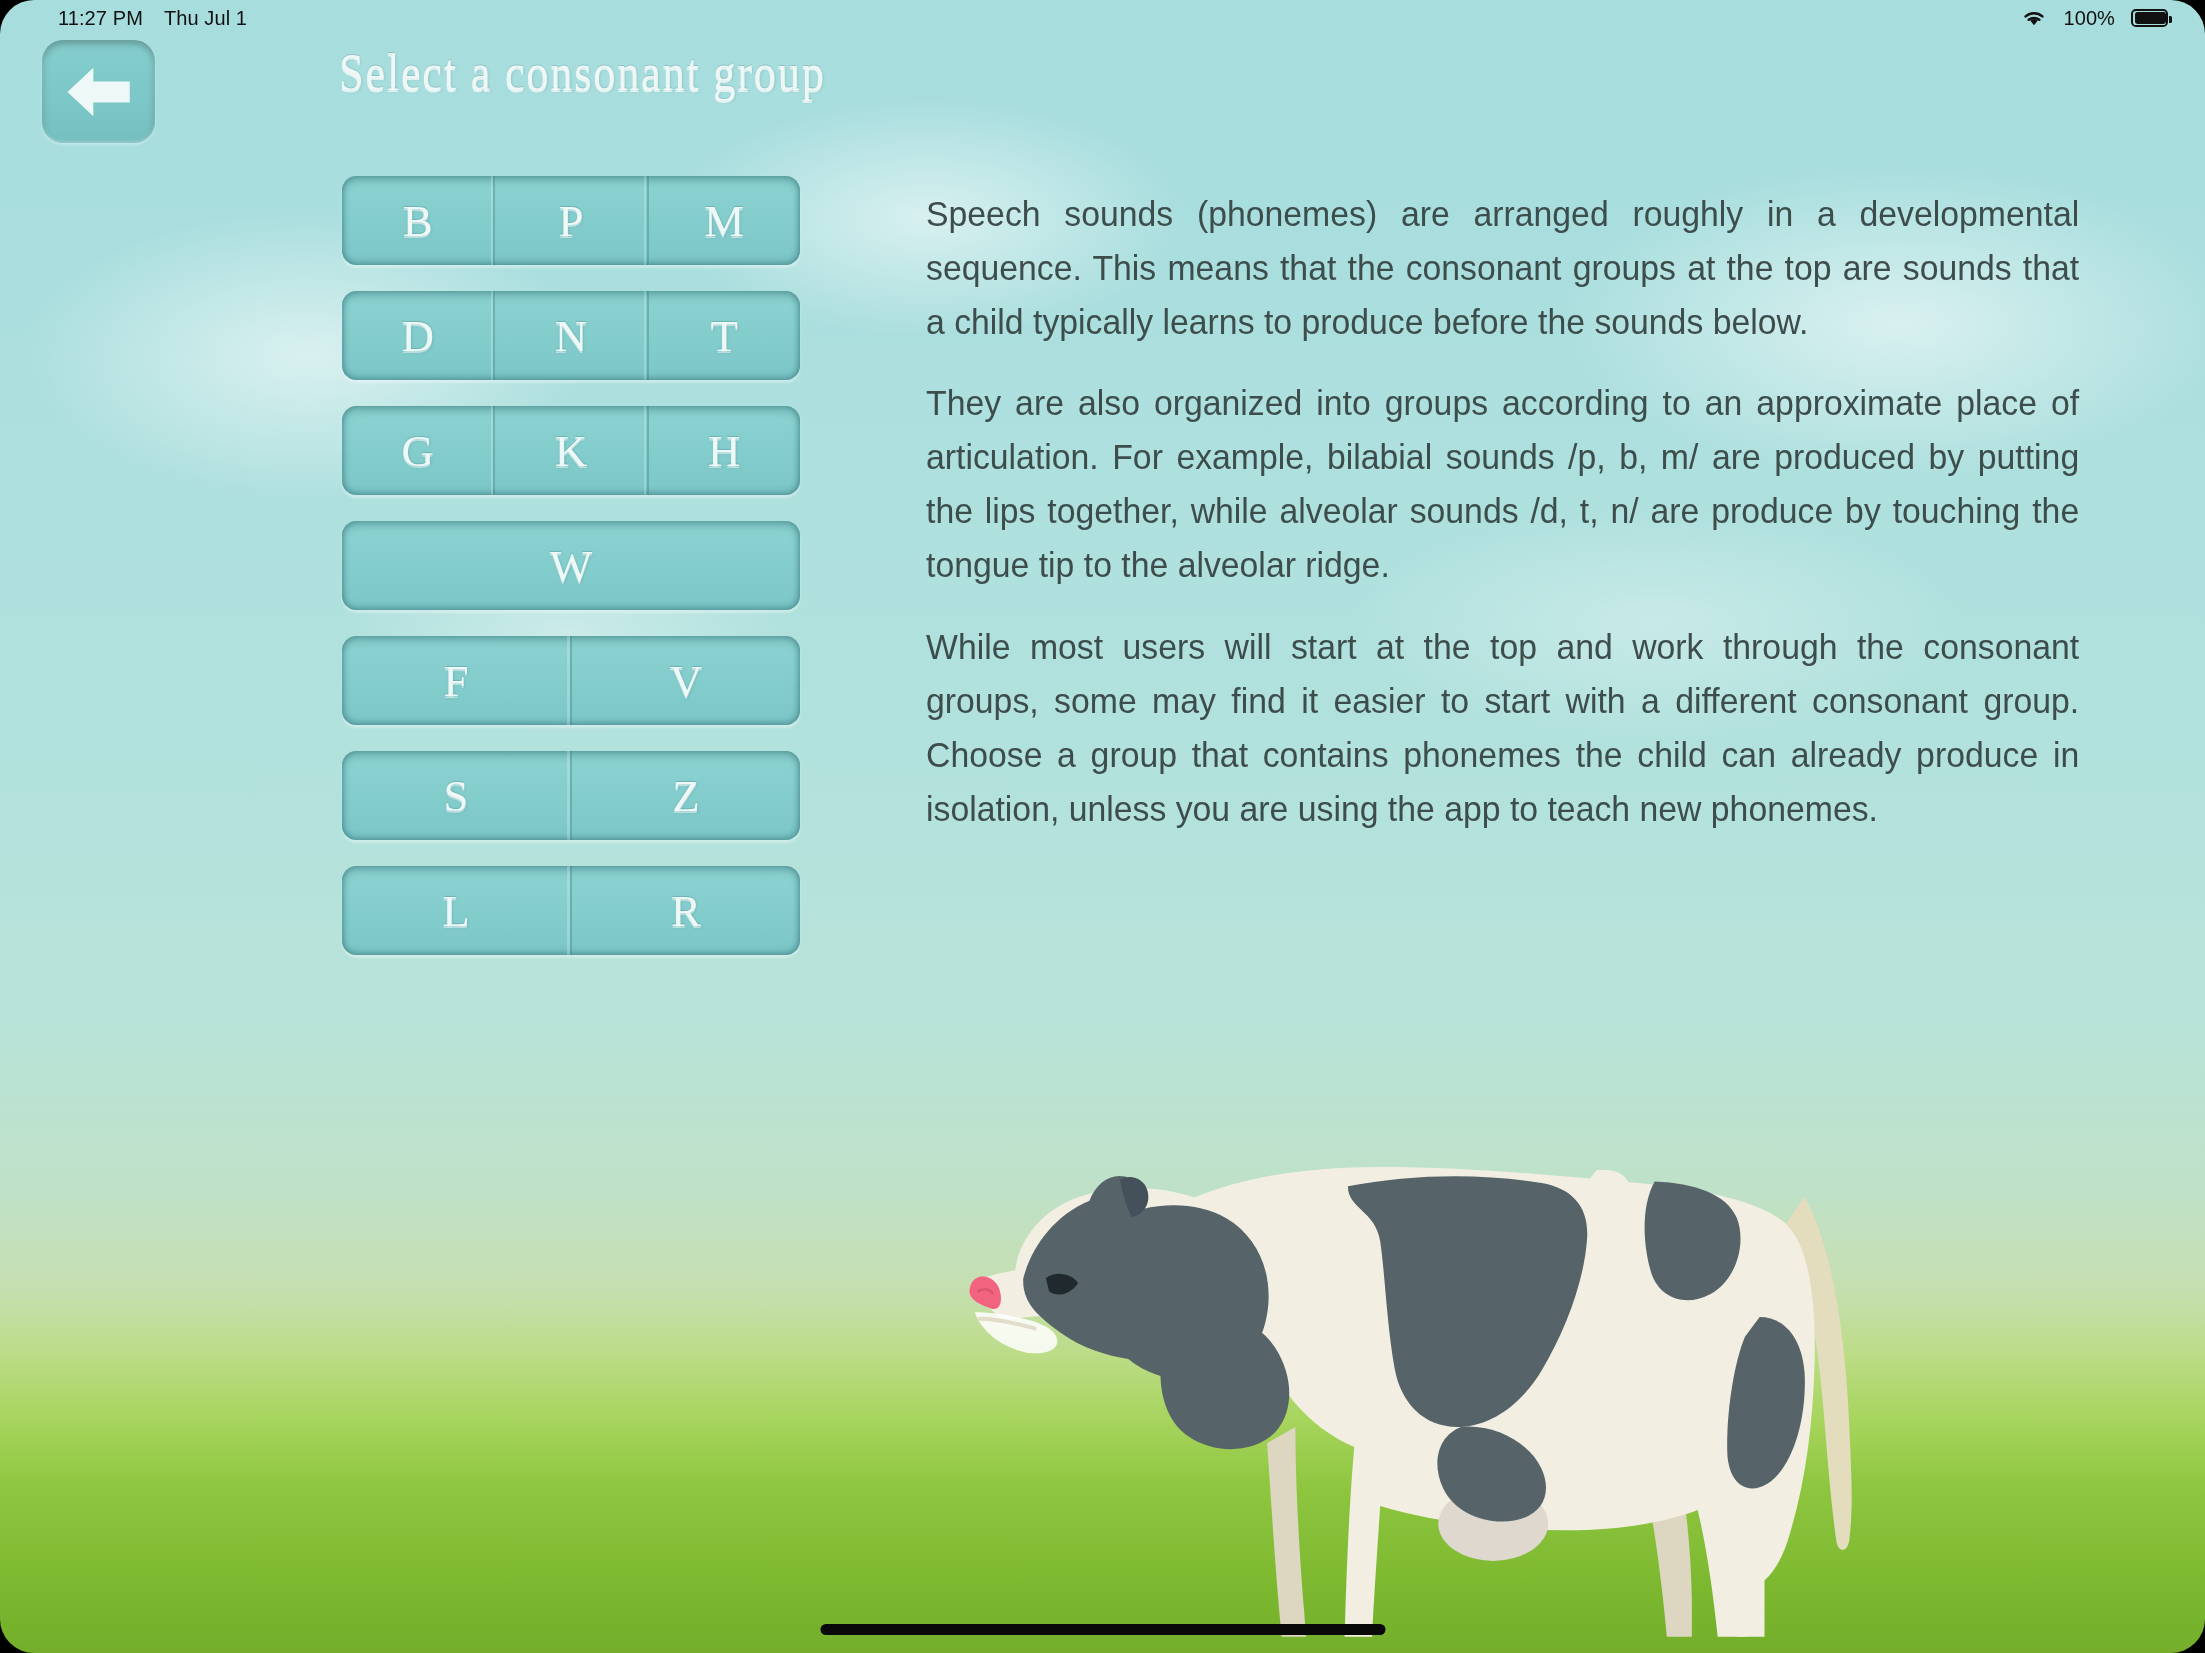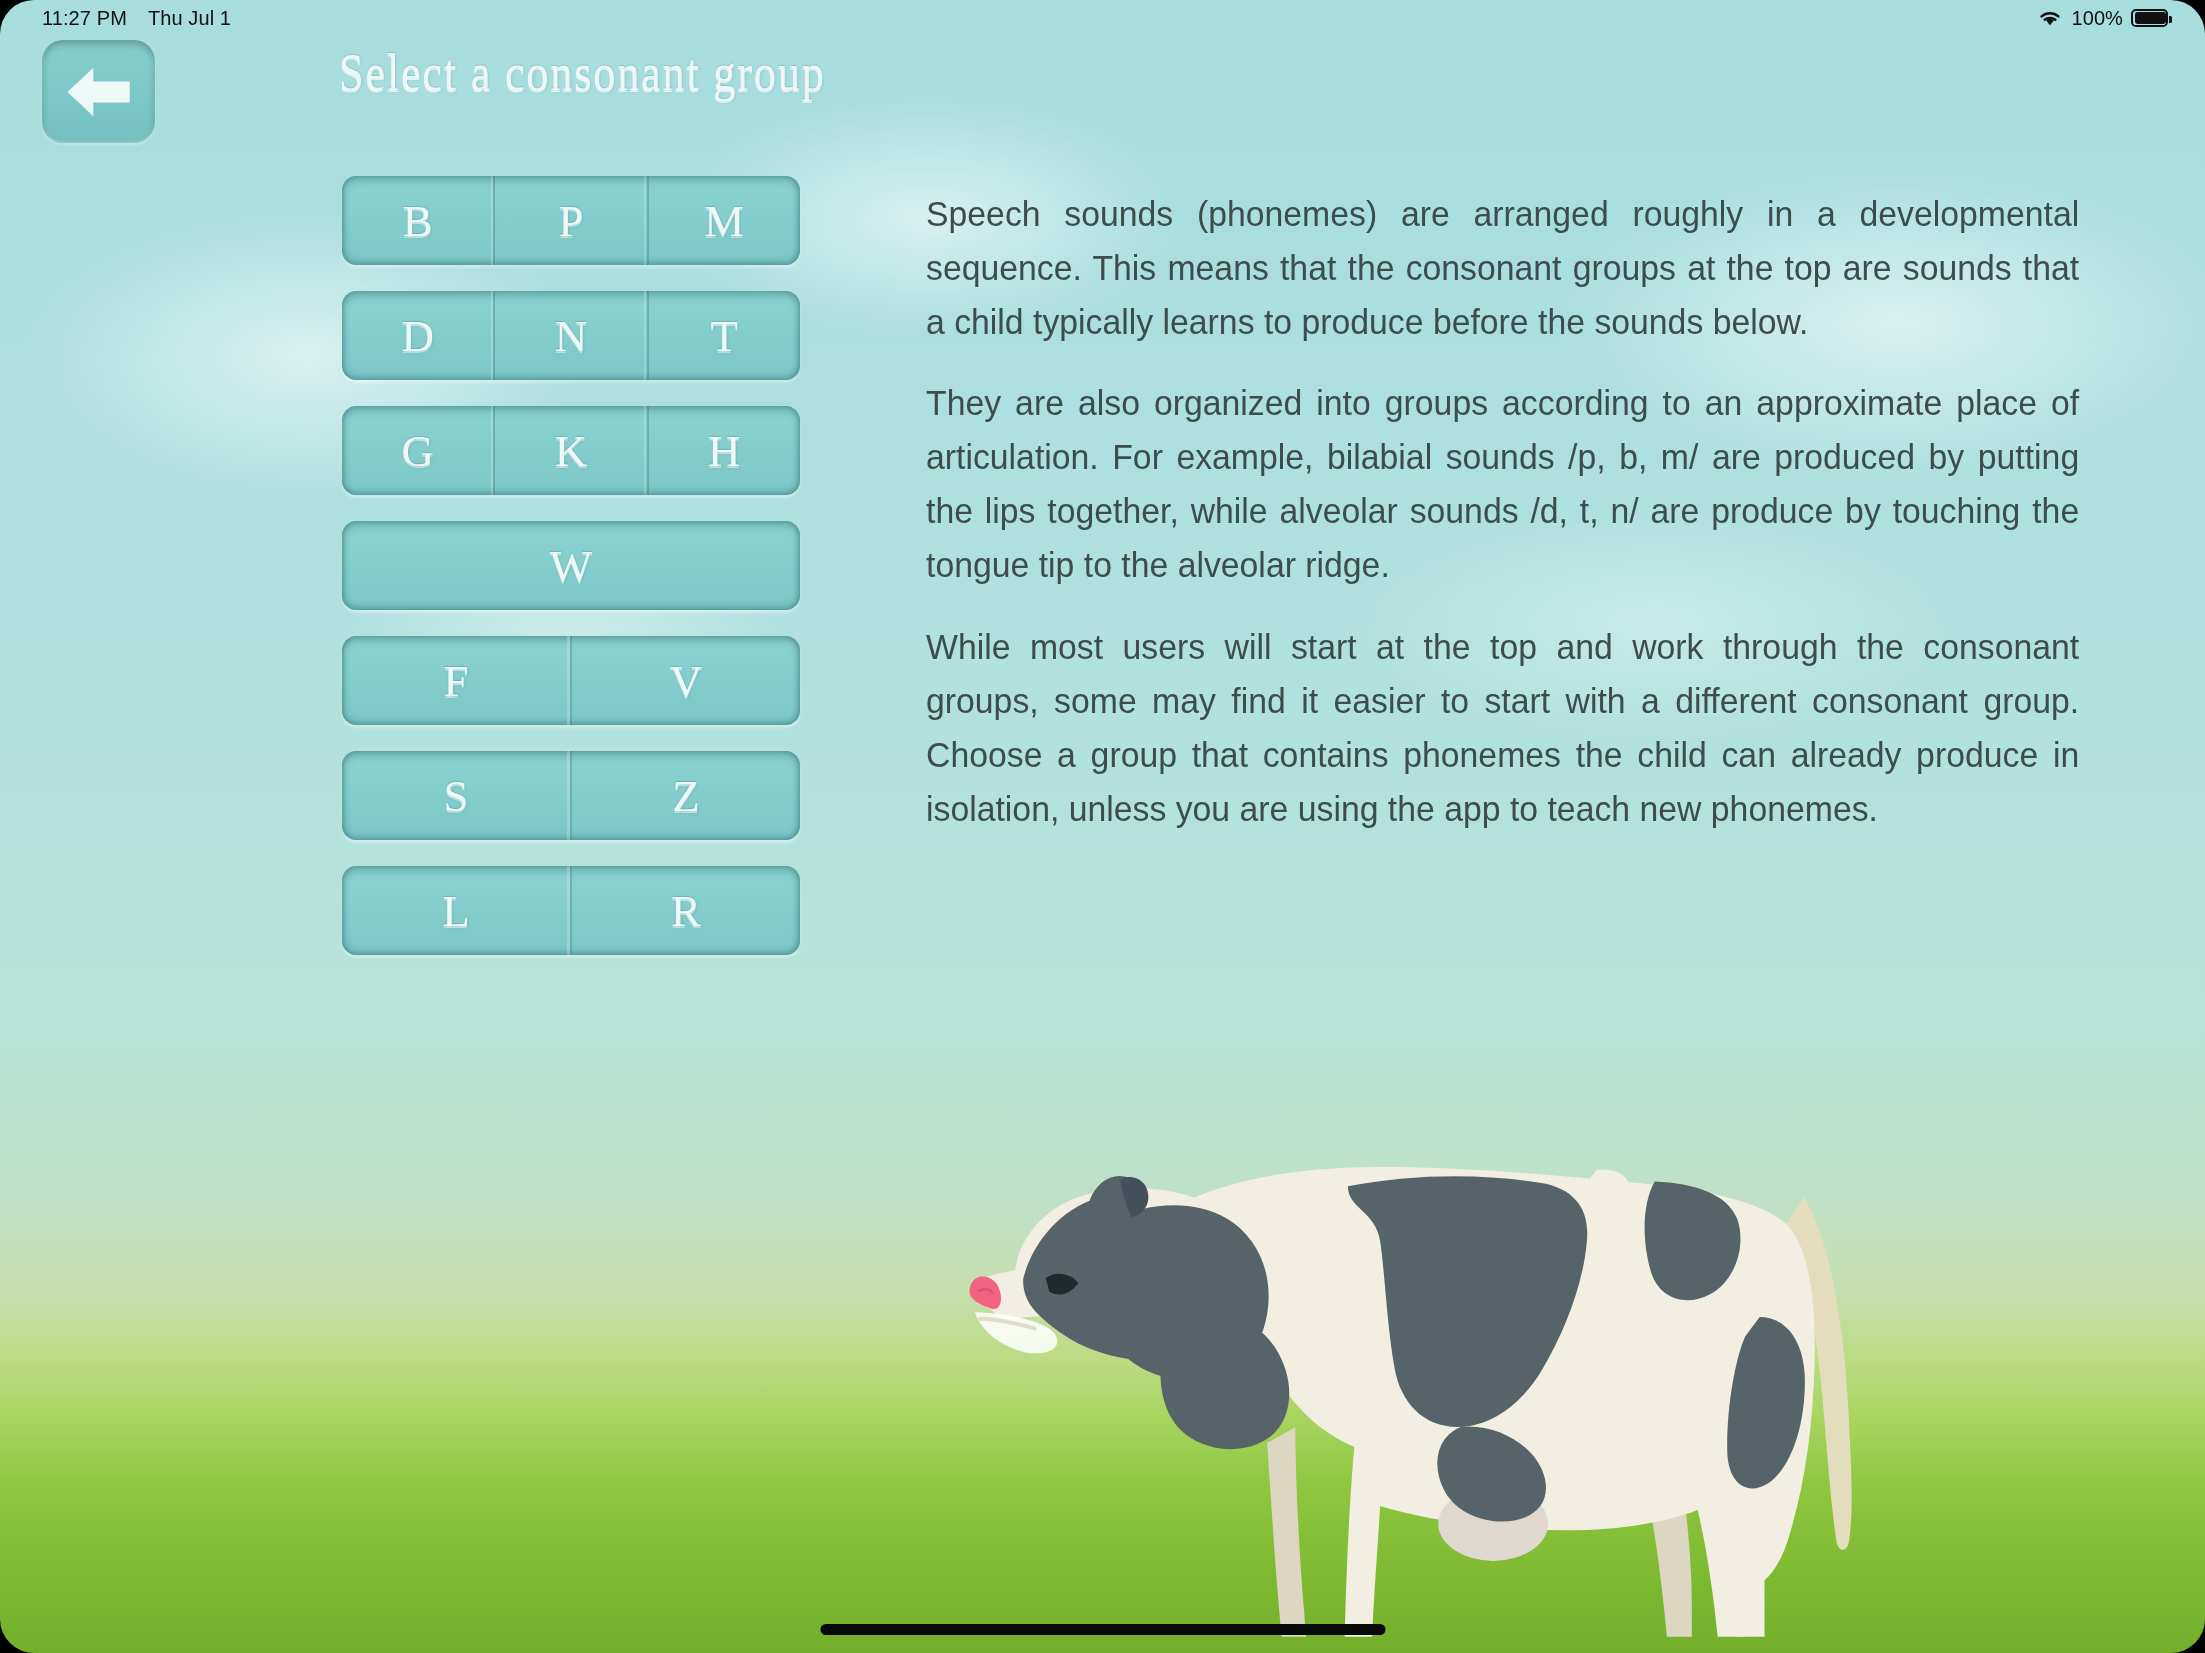--- a/index.html
+++ b/index.html
@@ -39,28 +39,28 @@
   #cloud-a { left:-97px;  top:145px;  width:807px; height:420px; }
   #cloud-b { left:565px;   top:48px;   width:726px;  height:339px; }
   #cloud-c { left:1413px;  top:97px;  width:969px; height:452px; }
   #cloud-d { left:242px;   top:500px;  width:646px;  height:274px;
              background:radial-gradient(closest-side, rgba(255,255,255,0.35), rgba(255,255,255,0) 70%); }
   #cloud-e { left:1211px;  top:452px;  width:888px; height:339px;
              background:radial-gradient(closest-side, rgba(255,255,255,0.30), rgba(255,255,255,0) 70%); }
 
   
   #status-bar {
-    position:absolute; top:0; left:0; right:0; height:36px;
+    position:absolute; top:0; left:16px; right:0; height:36px;
     display:flex; align-items:center; justify-content:space-between;
     padding:0 37px 0 42px;
     font-size:20px; color:#111; letter-spacing:0.1px;
     z-index:40;
   }
   #status-left { display:flex; align-items:center; gap:21px; font-weight:500; }
-  #status-right { display:flex; align-items:center; gap:8px; font-weight:500; }
+  #status-right { display:flex; align-items:center; gap:16px; font-weight:500; }
   .wifi-icon { width:26px; height:19.4px; display:block; }
   .battery {
     width:37px; height:18.6px; border:2px solid #111; border-radius:4.8px;
     position:relative; display:inline-block;
   }
   .battery::after {
     content:""; position:absolute; right:-5.7px; top:4.8px;
     width:3.2px; height:7.3px; background:#111; border-radius:0 1.6px 1.6px 0;
   }
   .battery-fill { position:absolute; left:1.6px; top:1.6px; bottom:1.6px; width:31px; background:#111; border-radius:2.4px; }

